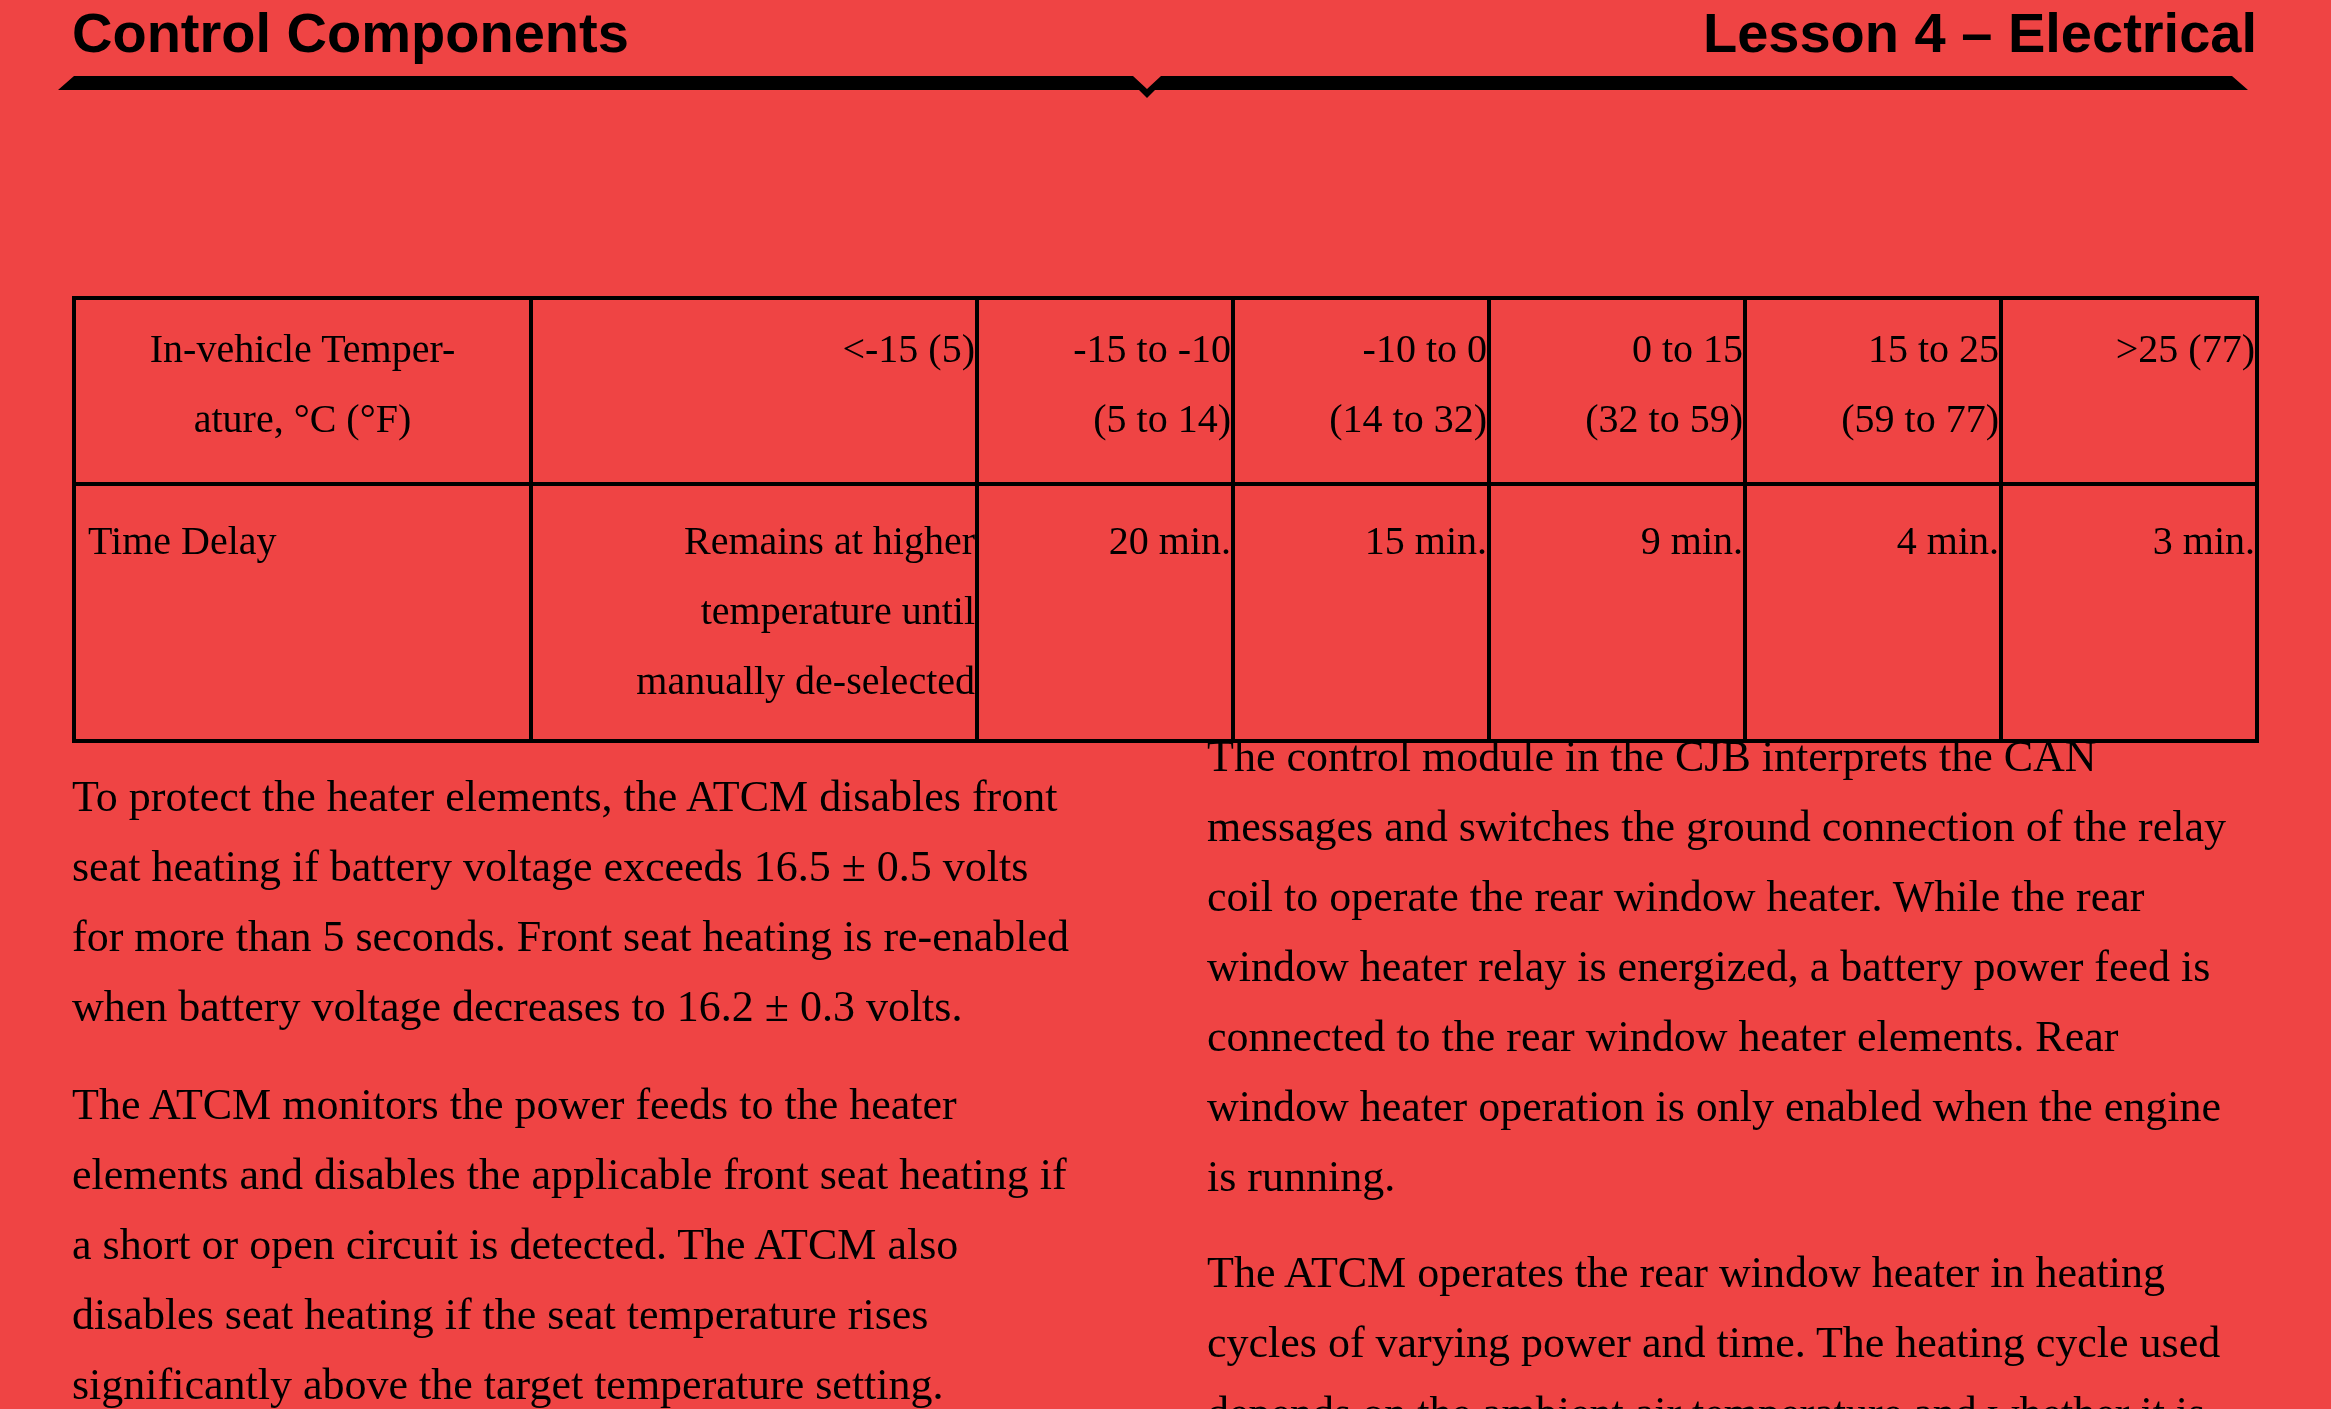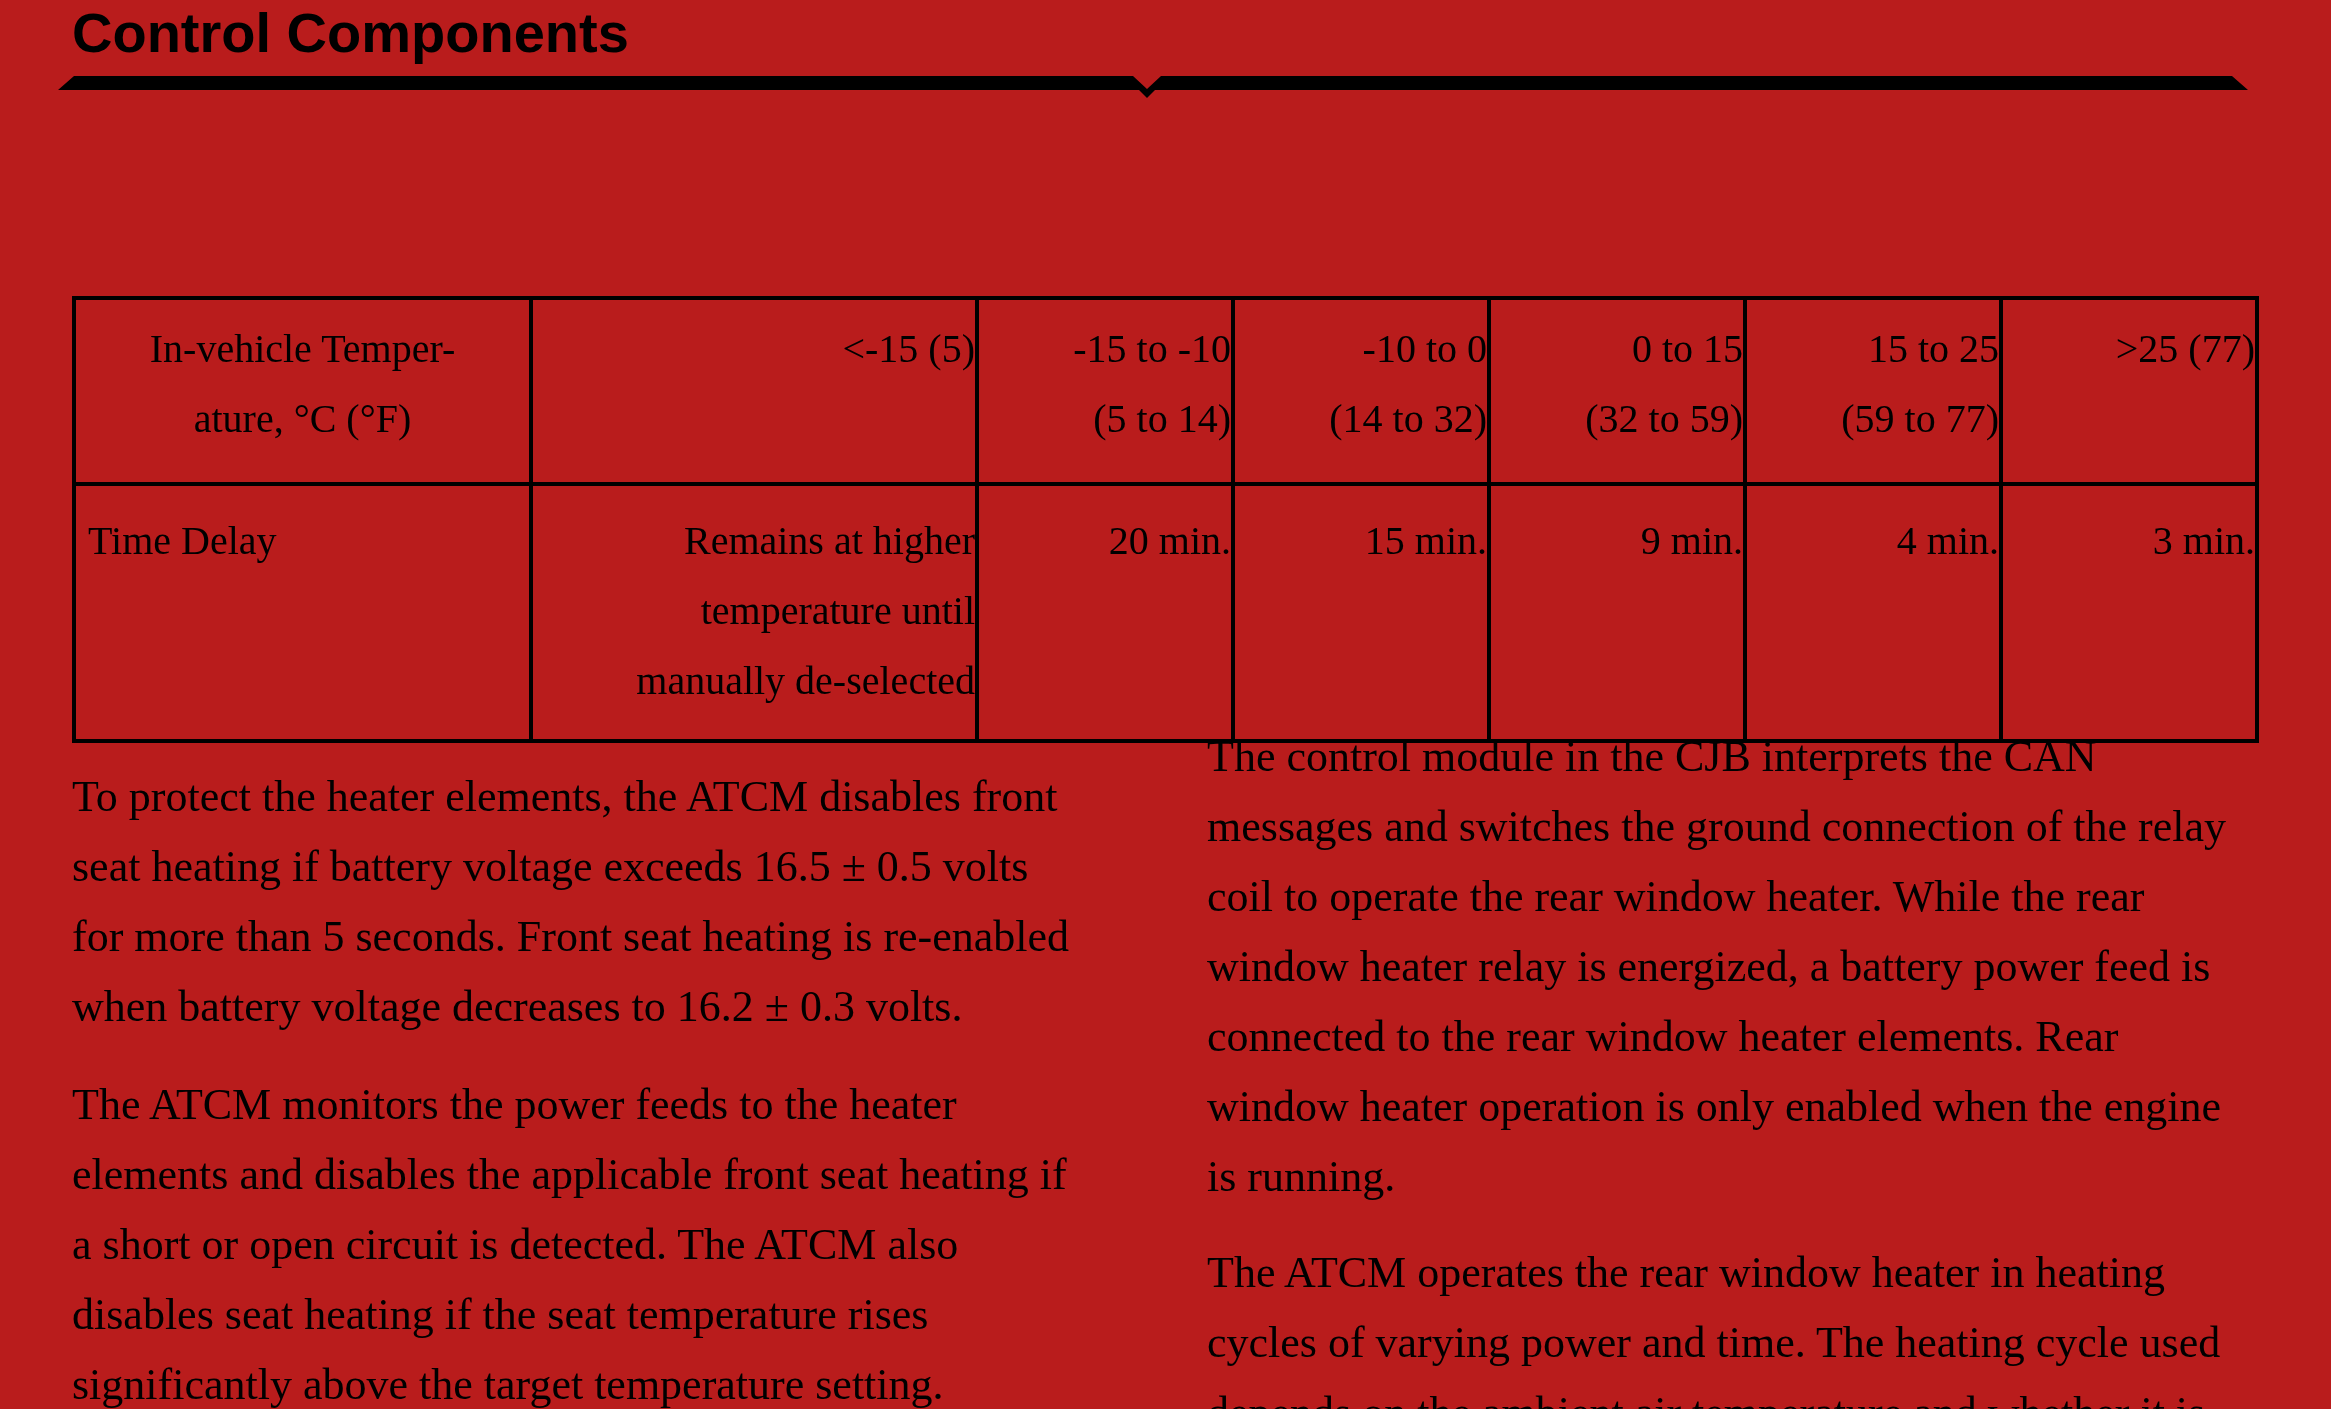--- a/index.html
+++ b/index.html
@@ -1,20 +1,20 @@
 <!DOCTYPE html>
 <html><head>
 <meta charset="utf-8">
 <style>
   html, body { margin: 0; padding: 0; background: #ffffff; }
   .page {
     position: relative;
     width: 2331px;
     height: 1409px;
-    background: #b91c1c;
+    background: #ef4444;
     color: #000000;
     overflow: hidden;
     font-family: "Liberation Serif", "DejaVu Serif", serif;
   }
   .hdr-title {
     position: absolute;
     top: 2px;
     font-family: "Liberation Sans", "DejaVu Sans", sans-serif;
     font-weight: 700;
     font-size: 56px;
@@ -71,20 +71,21 @@
   .col-left  .para + .para { margin-top: 28px; }
   .col-right .para + .para { margin-top: 26px; }
 </style>
 </head>
 <body>
 
 <div class="page">
 
   <div class="hdr-title hdr-left">Control Components</div>
 
+  <div class="hdr-title hdr-right">Lesson 4 – Electrical</div>
 
   <svg class="divider-svg" viewBox="0 0 2331 120" xmlns="http://www.w3.org/2000/svg">
     <polygon fill="#000000" points="
       74,76 1133,76 1147,89 1161,76 2232,76 2248,90
       1155,90 1147,98 1139,90 58,90"></polygon>
   </svg>
 
 
   <table class="delay-table">
     <colgroup>

